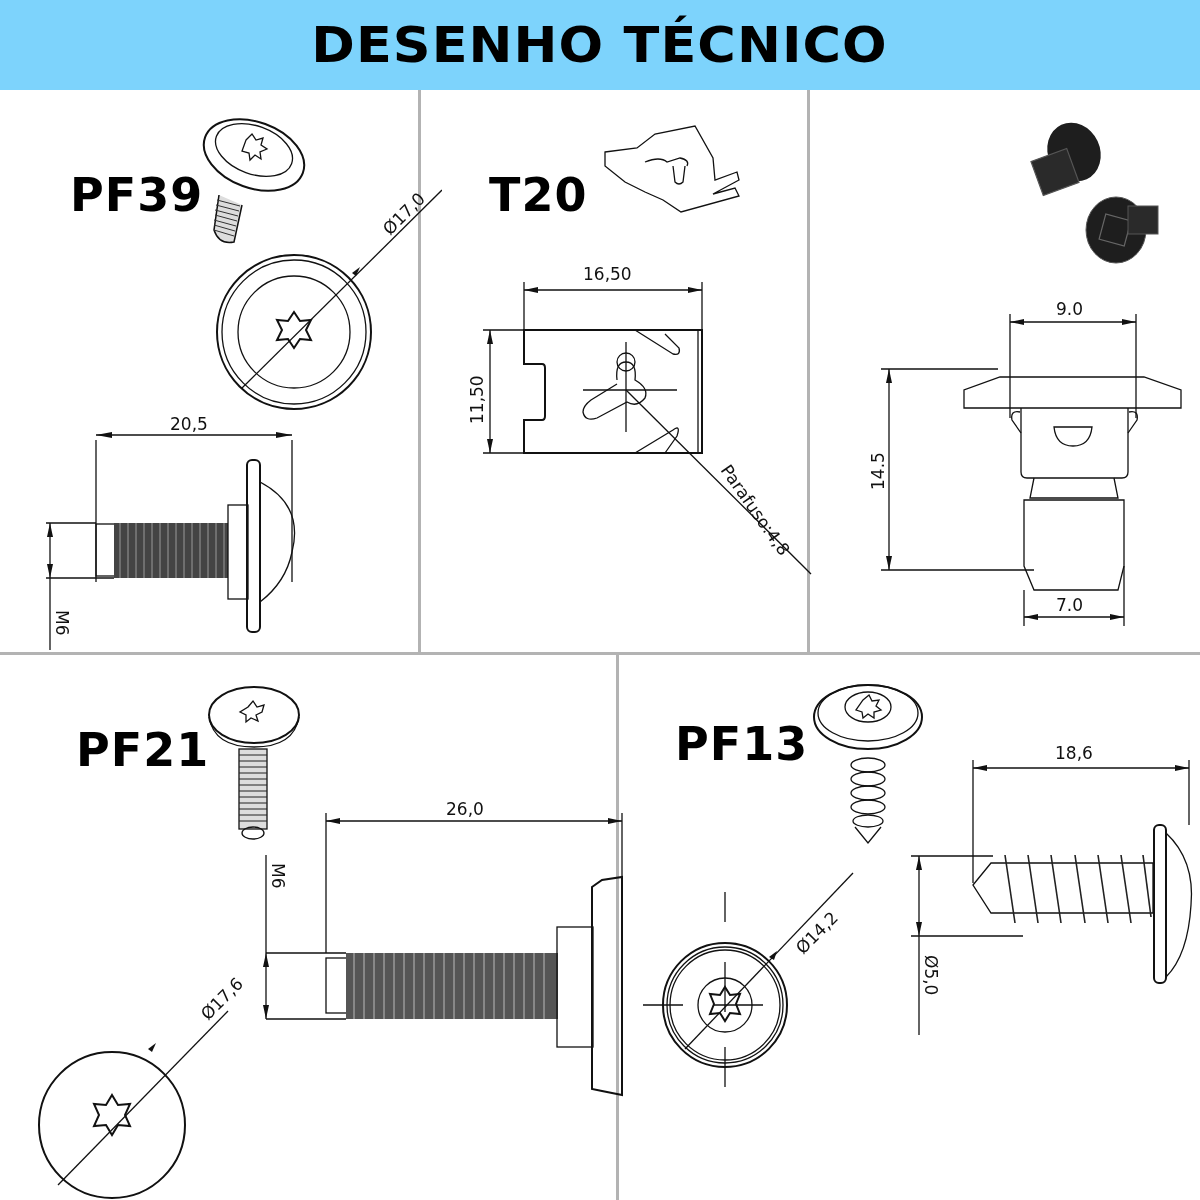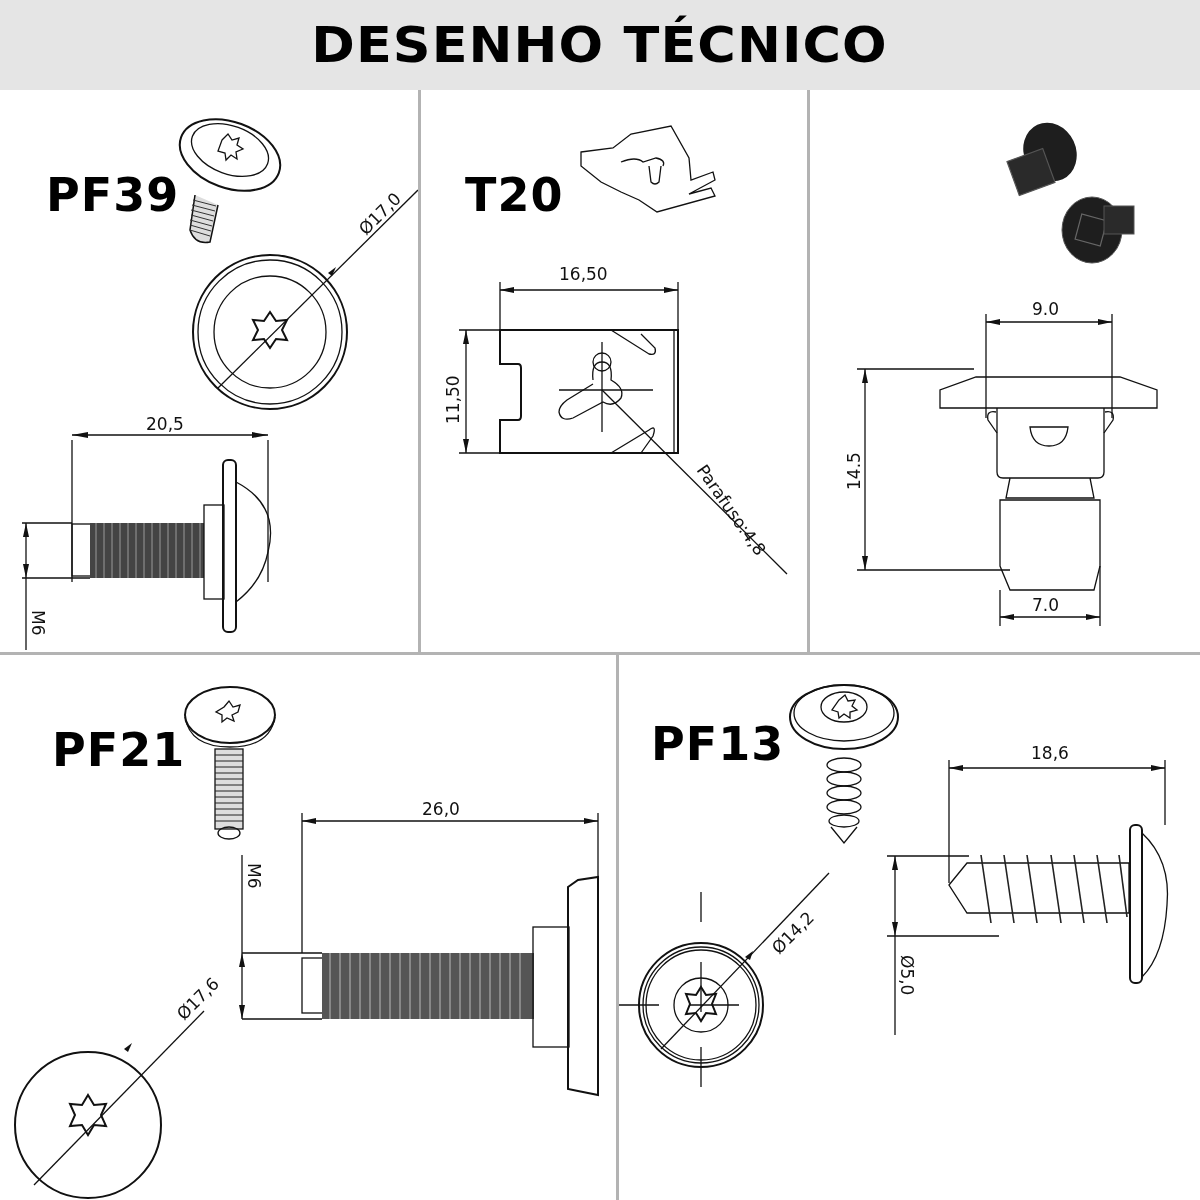--- a/index.html
+++ b/index.html
@@ -1,26 +1,26 @@
 <!DOCTYPE html>
 <html><head>
 <meta charset="utf-8">
 <style>
   html, body { margin: 0; padding: 0; background: #ffffff; }
   body { width: 1200px; height: 1200px; position: relative; overflow: hidden; font-family: "DejaVu Sans", sans-serif; }
   .header {
     position: absolute; left: 0; top: 0; width: 1200px; height: 90px;
-    background: #e5e5e5; display: flex; align-items: center; justify-content: center;
+    background: #7dd3fc; display: flex; align-items: center; justify-content: center;
   }
   .header-title {
     font-family: "DejaVu Sans", sans-serif; font-weight: bold; font-size: 50px;
     letter-spacing: 1px; color: #000; transform: scaleX(1.05);
   }
   .divider { position: absolute; background: #b3b3b3; }
-  .panel { position: absolute; }
+  .panel { position: absolute; margin-left: 24px; }
   .panel svg { position: absolute; left: 0; top: 0; }
   .code {
     position: absolute; font-family: "DejaVu Sans", sans-serif; font-weight: bold;
     font-size: 46px; color: #000; letter-spacing: 1px; line-height: 1;
   }
   .dim { font-family: "DejaVu Sans", sans-serif; font-size: 17px; fill: #111; }
   .ln { stroke: #111; stroke-width: 1.3; fill: none; }
   .th { stroke: #111; stroke-width: 2; fill: none; }
   .thr { stroke: #222; stroke-width: 1.6; fill: none; }
 </style>

